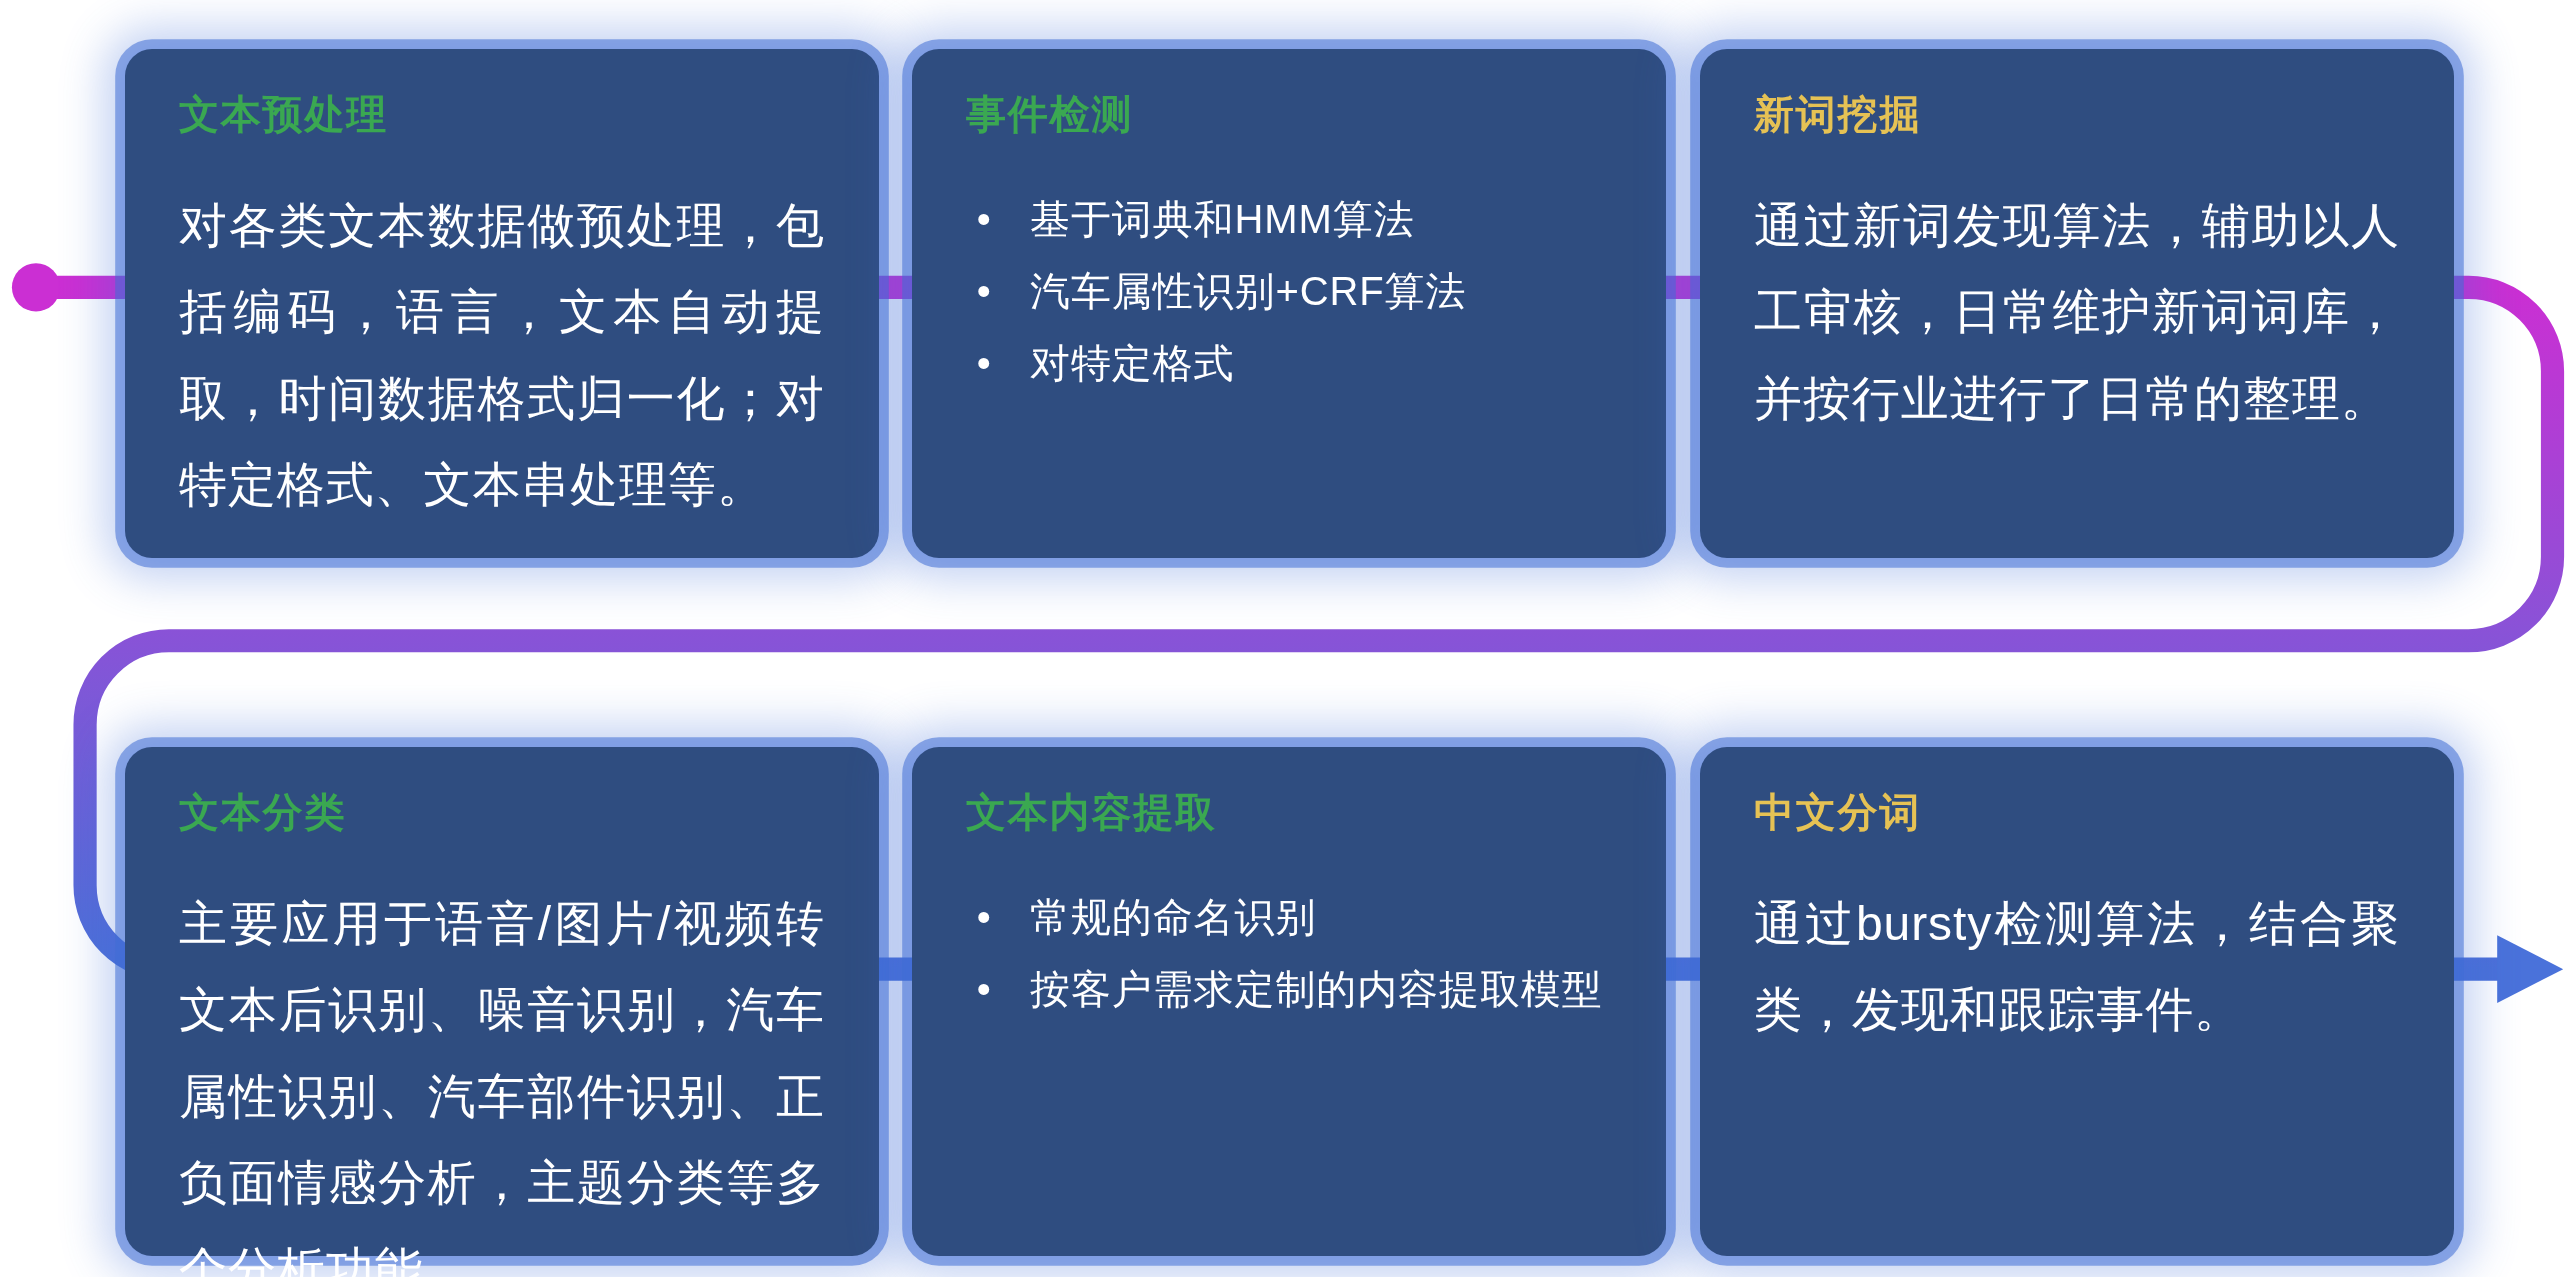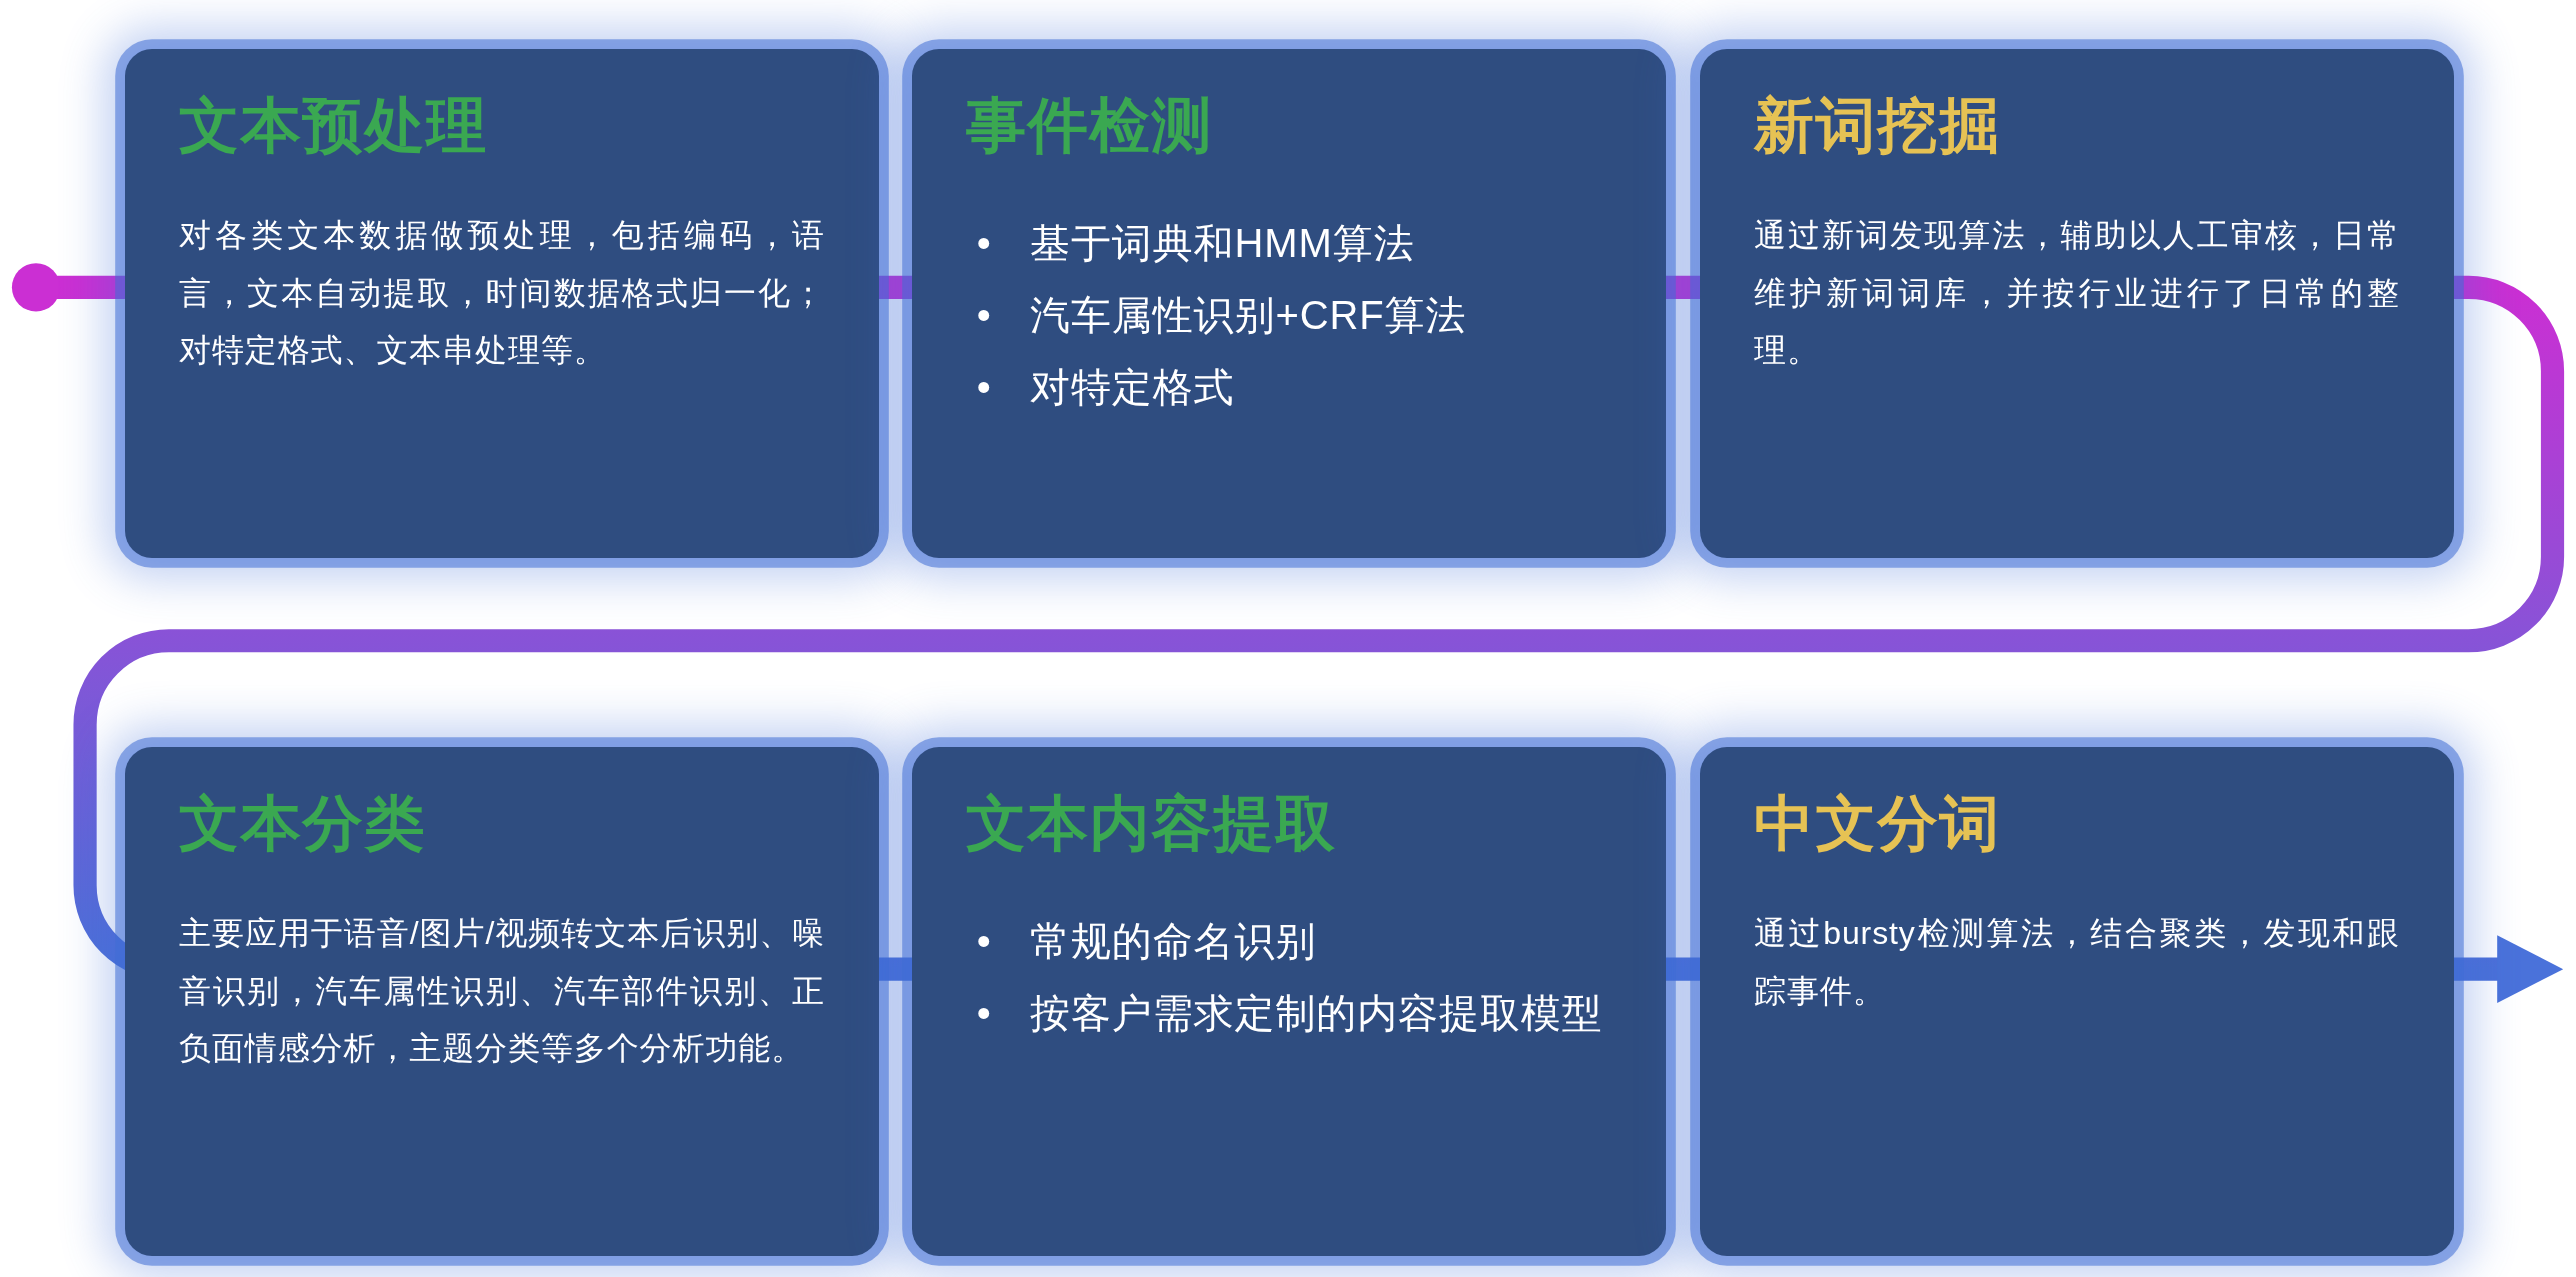--- a/index.html
+++ b/index.html
@@ -29,31 +29,31 @@
     z-index: 2;
   }
   .c1 { left: 125px;  top: 49px; }
   .c2 { left: 912px; top: 49px; }
   .c3 { left: 1700px; top: 49px; }
   .c4 { left: 125px;  top: 747px; }
   .c5 { left: 912px; top: 747px; }
   .c6 { left: 1700px; top: 747px; }
   .card h2 {
     margin: 0 0 45px 0;
-    font-size: 60px;
+    font-size: 40px;
     font-weight: 700;
     letter-spacing: 1.8px;
     line-height: 1.2;
   }
   .title-green  { color: #3aa851; }
   .title-yellow { color: #e6c254; }
   .card p {
     margin: 0;
     color: #ffffff;
-    font-size: 32px;
+    font-size: 48px;
     line-height: 1.8;
     text-align: justify;
     letter-spacing: 0.9px;
   }
   .card ul {
     margin: 0;
     padding: 0;
     list-style: none;
     color: #ffffff;
     font-size: 40px;

